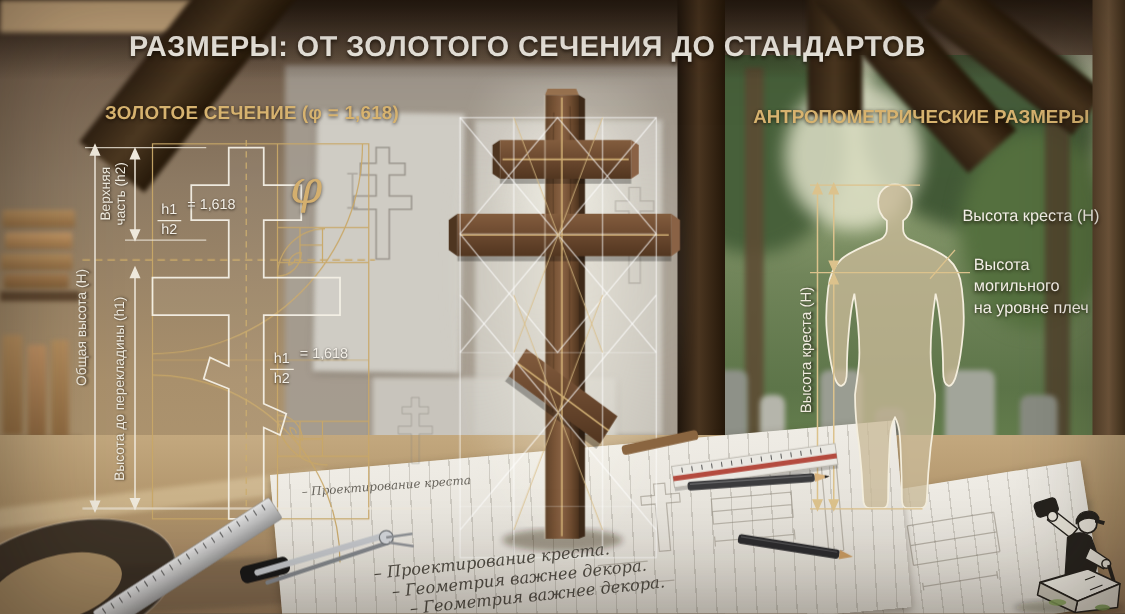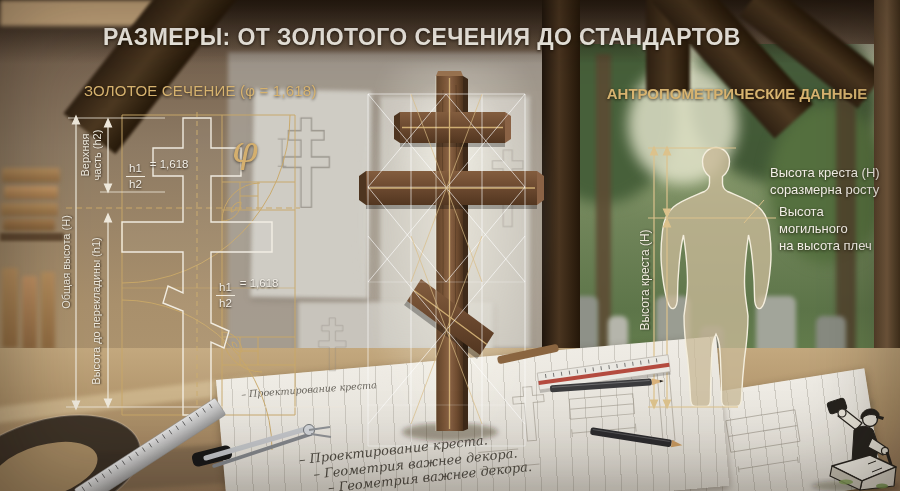--- a/index.html
+++ b/index.html
@@ -26,21 +26,21 @@
   .table-front{left:0;top:452px;width:230px;height:39px;background:#7b654c;opacity:.8;filter:blur(2px);transform:rotate(-4deg);}
   .paper{background:linear-gradient(180deg,#efece5,#dcd8cf);box-shadow:0 3px 8px rgba(55,42,28,.4);}
   .paper .rules{position:absolute;inset:0;background:repeating-linear-gradient(92deg,transparent 0 15px,rgba(125,120,108,.28) 15px 16px);}
   .glow{left:356px;top:64px;width:198px;height:392px;background:radial-gradient(ellipse at 50% 40%,rgba(255,252,240,.55),rgba(255,252,240,0) 70%);filter:blur(6px);}
   .glow2{left:388px;top:80px;width:126px;height:140px;background:radial-gradient(ellipse,rgba(255,255,246,.5),transparent 70%);filter:blur(5px);}
   .vignette{left:0;top:0;width:900px;height:491px;box-shadow:inset 0 0 90px rgba(25,16,8,.45);pointer-events:none;}
   
   .txt{color:#f3efe7;text-shadow:0 1px 3px rgba(18,11,4,.75);}
   .title{left:0;top:24px;width:844px;text-align:center;font-size:23px;font-weight:bold;letter-spacing:.4px;}
   .gold{color:#d8b470;}
-  .gs-header{left:84px;top:82px;font-size:15px;font-weight:normal;letter-spacing:.2px;}
+  .gs-header{left:84px;top:82px;font-size:15px;font-weight:bold;letter-spacing:.2px;}
   .an-header{left:582px;top:85px;width:310px;text-align:center;font-size:15px;font-weight:bold;}
   .an-sub{left:592px;top:106px;width:290px;text-align:center;font-size:12.5px;line-height:19px;}
   .vlabel{white-space:nowrap;transform:translate(-50%,-50%) rotate(-90deg);font-size:11px;color:#f0ebdf;text-shadow:0 1px 2px rgba(18,11,4,.8);}
   .vlabel .ln{display:block;text-align:center;line-height:12px;}
   .formula{display:flex;align-items:center;gap:5px;font-size:11.5px;color:#f3efe7;text-shadow:0 1px 2px rgba(18,11,4,.8);}
   .frac{display:inline-block;text-align:center;line-height:13px;}
   .frac .num{display:block;border-bottom:1px solid #efe9dc;padding:0 3px 1px;margin-top:25px;}
   .frac .den{display:block;padding-top:1px;}
   .phi{font-family:"DejaVu Serif",serif;font-style:italic;font-size:37px;color:#d4af6e;text-shadow:0 1px 3px rgba(18,11,4,.6);}
   .note{font-size:13px;line-height:17px;color:#f3efe7;text-shadow:0 1px 3px rgba(18,11,4,.8);}
@@ -314,21 +314,21 @@
         <polygon points="22,64 52,79 50,88 20,74" fill="#c5c0b2" stroke-width="1.2"></polygon>
         <path d="M58,62 L66,59 M62,70 L72,66" stroke-width="1" fill="none"></path>
       </g>
       <ellipse cx="36" cy="80" rx="7" ry="2.6" fill="#82a058" opacity=".85"></ellipse>
       <ellipse cx="72" cy="84" rx="6" ry="2.4" fill="#76954e" opacity=".85"></ellipse>
     </g>
   </svg>
 
   <div class="abs txt title">РАЗМЕРЫ: ОТ ЗОЛОТОГО СЕЧЕНИЯ ДО СТАНДАРТОВ</div>
   <div class="abs gs-header gold txt">ЗОЛОТОЕ СЕЧЕНИЕ (φ = 1,618)</div>
-  <div class="abs an-header gold txt">АНТРОПОМЕТРИЧЕСКИЕ ДАННЫЕ</div>
+  <div class="abs an-header gold txt">АНТРОПОМЕТРИЧЕСКИЕ РАЗМЕРЫ</div>
 
   <div class="abs vlabel" style="left:66px;top:262px;">Общая высота (Н)</div>
   <div class="abs vlabel" style="left:91px;top:155px;">
     <span class="ln">Верхняя</span>
     <span class="ln">часть (h2)</span>
   </div>
   <div class="abs vlabel" style="left:96px;top:311px;">Высота до перекладины (h1)</div>
 
   <div class="abs formula" style="left:126px;top:137px;">
     <span class="frac">
@@ -342,26 +342,25 @@
       <span class="num">h1</span>
       <span class="den">h2</span>
     </span>
     <span>= 1,618</span>
   </div>
   <div class="abs phi" style="left:232px;top:128px;">φ</div>
 
   <div class="abs vlabel" style="left:645px;top:280px;font-size:12px;">Высота креста (Н)</div>
   <div class="abs note" style="left:770px;top:164px;">
     <div>Высота креста (Н)</div>
-    <div>соразмерна росту</div>
   </div>
   <div class="abs note" style="left:779px;top:203px;">
     <div>Высота</div>
     <div>могильного</div>
-    <div>на высота плеч</div>
+    <div>на уровне плеч</div>
   </div>
 
   <div class="abs hand hand-big" style="left:300px;top:440px;transform:rotate(-6deg);">
     <div>– Проектирование креста.</div>
     <div>– Геометрия важнее декора.</div>
     <div>– Геометрия важнее декора.</div>
   </div>
 
   <div class="abs vignette"></div>
 </div>

